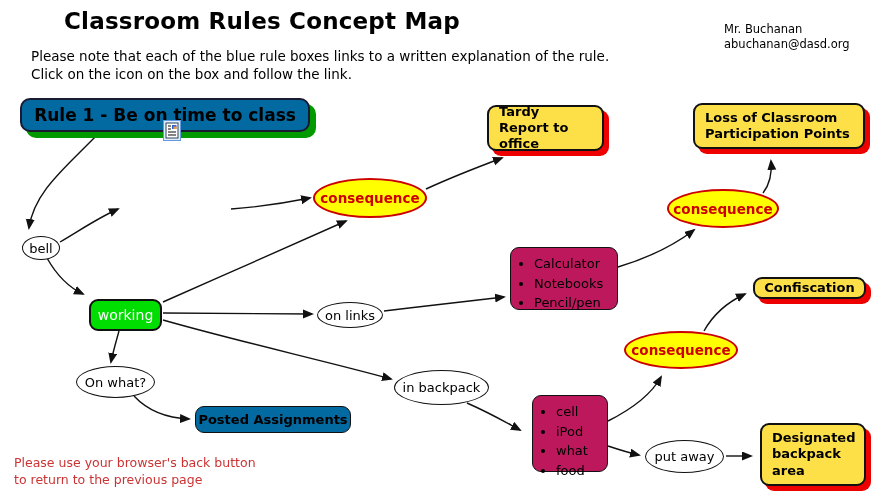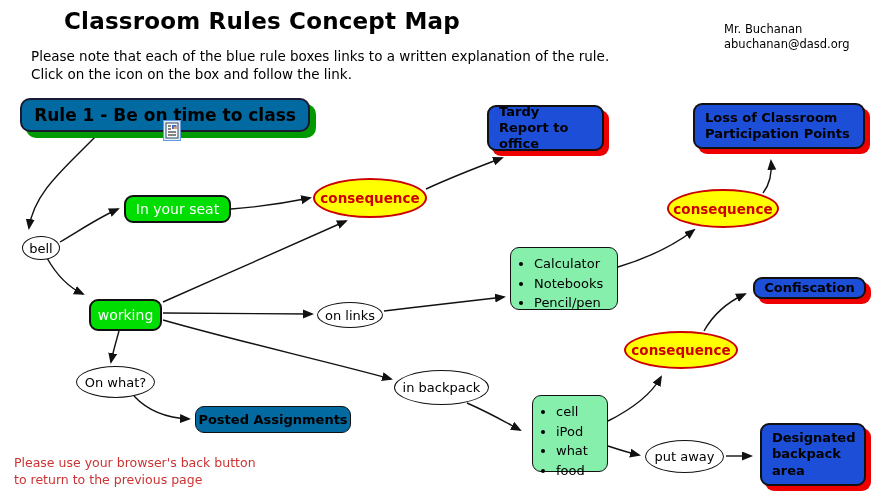--- a/index.html
+++ b/index.html
@@ -20,21 +20,21 @@
     left:20px;top:98px;width:290px;height:34px;
     background:#0369a1;border:2px solid #1a1a33;border-radius:10px;
     box-shadow:6px 6px 0 #009900;
     display:flex;align-items:center;justify-content:center;
     font-size:17px;font-weight:bold;
   }
   .rule-icon{
     position:absolute;left:163px;top:120px;width:18px;height:21px;z-index:3;cursor:pointer;
   }
   .outcome{
-    background:#1d4ed8;border:2px solid #111;border-radius:9px;
+    background:#fde047;border:2px solid #111;border-radius:9px;
     box-shadow:5px 5px 0 #EE0000;
     font-size:13px;font-weight:bold;line-height:1.25;
     display:flex;align-items:center;
     padding:4px 10px;
   }
   .tardy{left:487px;top:105px;width:117px;height:46px;}
   .loss{left:693px;top:103px;width:172px;height:46px;}
   .confiscation{left:753px;top:277px;width:113px;height:22px;justify-content:center;padding:2px 8px;}
   .designated{left:760px;top:423px;width:106px;height:63px;}
   .greenbox{
@@ -56,21 +56,21 @@
   .putaway{left:645px;top:440px;width:79px;height:33px;}
   .consequence{
     background:#FFFF00;border:2.5px solid #CC0000;border-radius:50%;
     color:#CC0000;font-size:13.5px;font-weight:bold;
     display:flex;align-items:center;justify-content:center;white-space:nowrap;
   }
   .cons1{left:313px;top:178px;width:114px;height:40px;}
   .cons2{left:667px;top:189px;width:112px;height:39px;}
   .cons3{left:624px;top:331px;width:114px;height:38px;}
   .listbox{
-    background:#86efac;border:1.5px solid #111;border-radius:9px;
+    background:#be185d;border:1.5px solid #111;border-radius:9px;
     font-size:13px;padding:6px 16px 6px 6px;
   }
   .supplies{left:510px;top:247px;width:108px;height:63px;}
   .devices{left:532px;top:395px;width:76px;height:77px;}
   .listbox ul{margin:0;padding-left:17px;list-style:disc;}
   .listbox li{line-height:1.5;}
   .posted{
     left:195px;top:406px;width:156px;height:27px;
     background:#0369a1;border:1.5px solid #111;border-radius:9px;
     font-size:13px;font-weight:bold;
@@ -152,23 +152,20 @@
   </div>
 
   <div class="node outcome designated">
     <span>Designated backpack area</span>
   </div>
 
   <div class="node ellipse bell">
     <span>bell</span>
   </div>
 
-  <div class="node greenbox seat">
-    <span>In your seat</span>
-  </div>
 
   <div class="node greenbox working">
     <span>working</span>
   </div>
 
   <div class="node consequence cons1">
     <span>consequence</span>
   </div>
 
   <div class="node consequence cons2">

